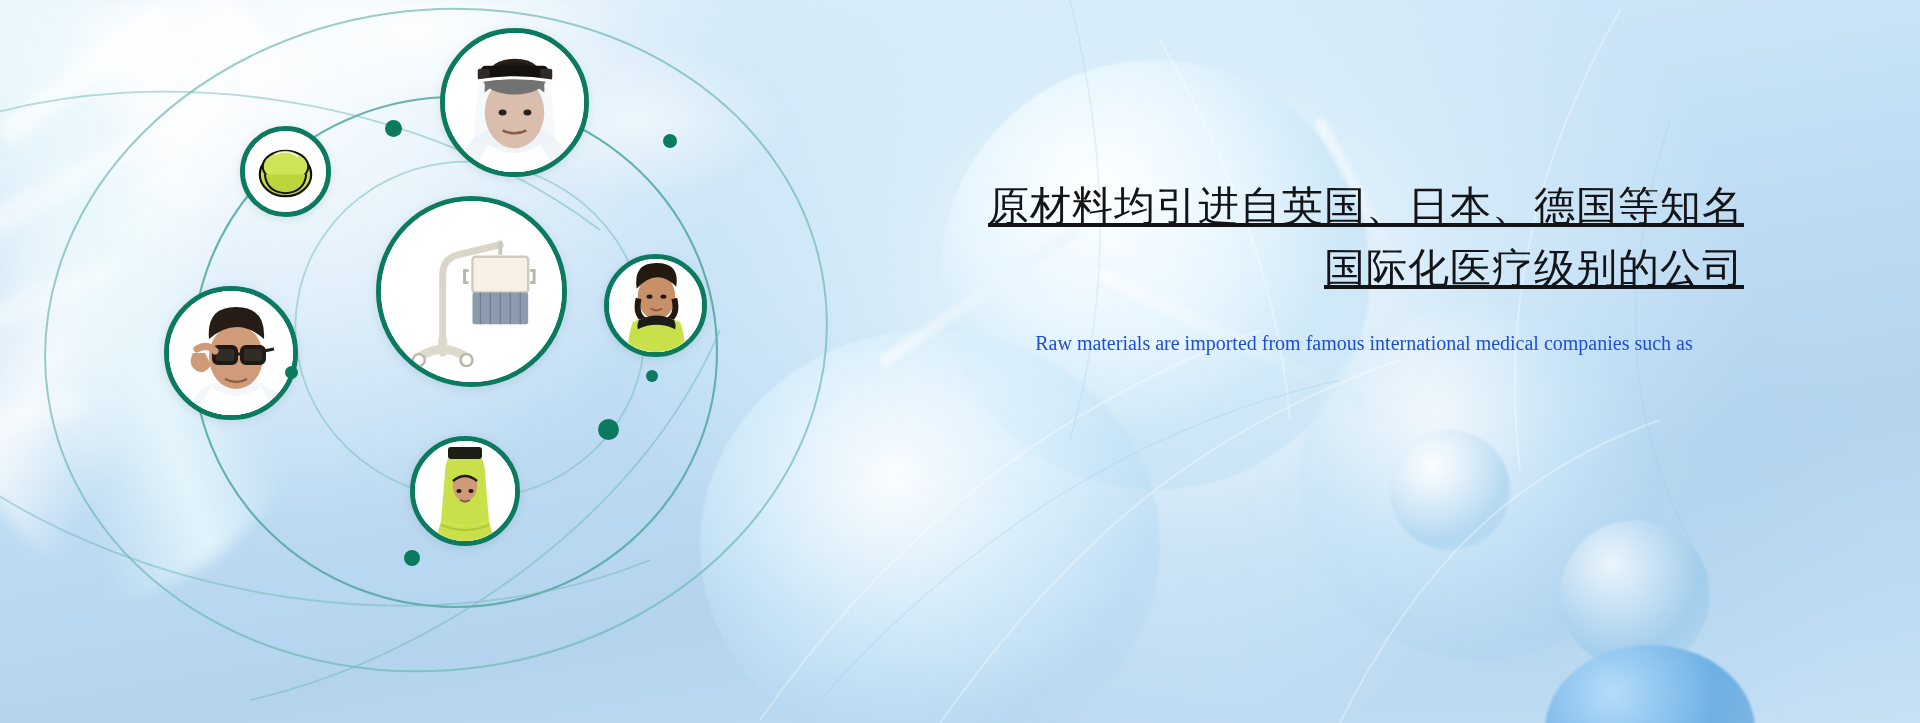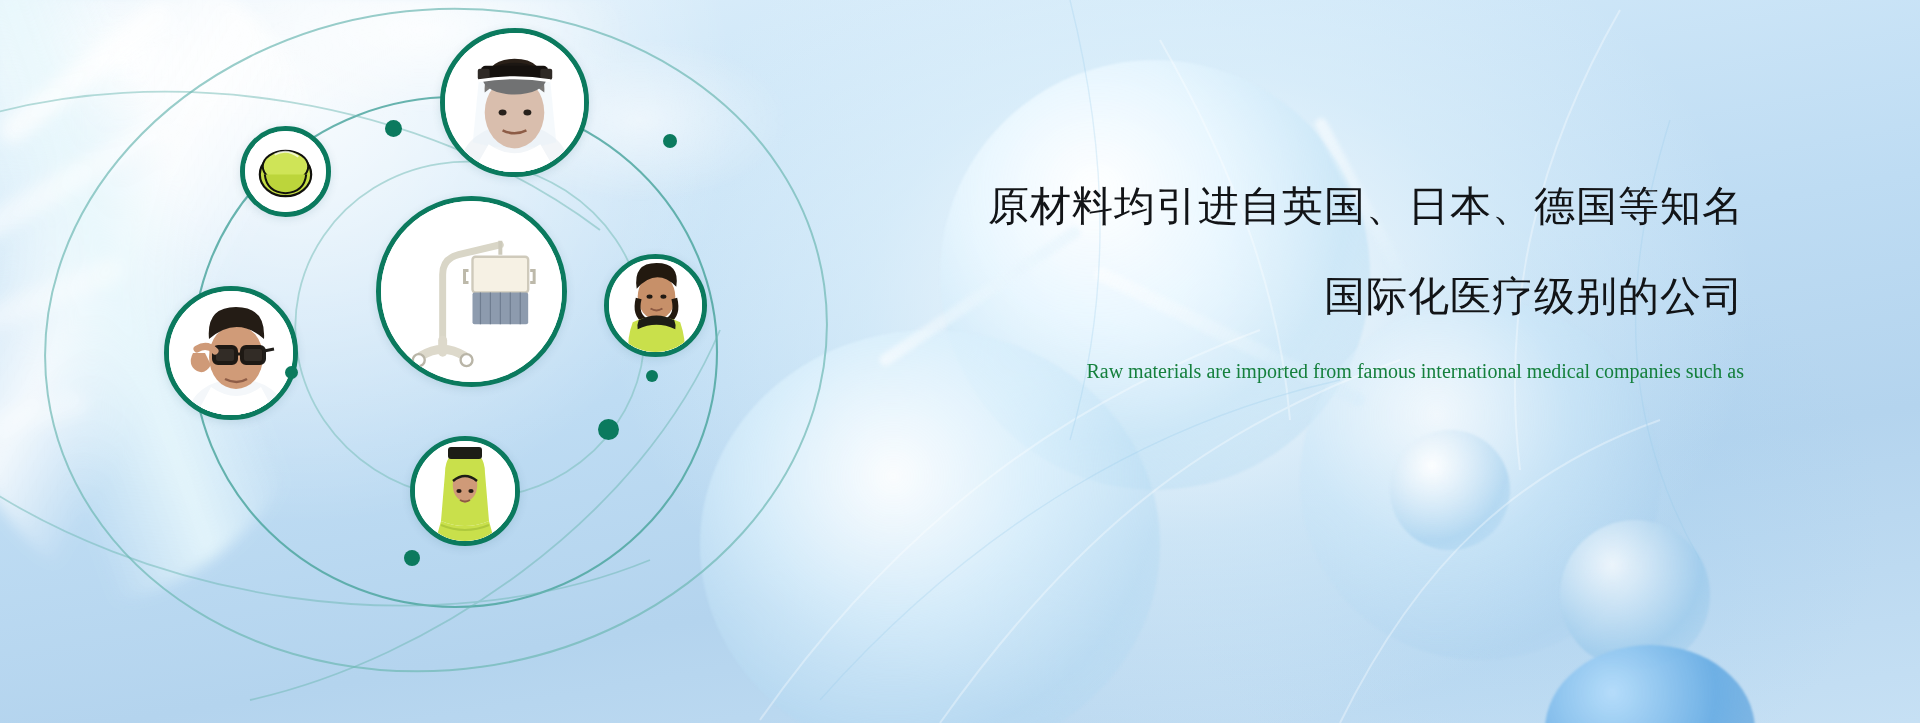--- a/index.html
+++ b/index.html
@@ -74,26 +74,26 @@
     box-shadow:0 2px 10px rgba(20,70,90,.12);
     overflow:hidden;
   }
 
   .dot{position:absolute;border-radius:50%;background:#0b7a5e;}
 
   
   .copy{position:absolute;right:176px;top:176px;width:760px;text-align:right;}
   .headline{
     color:#121417;font-size:41px;line-height:1.50;letter-spacing:1px;font-weight:400;
-    font-family:"Liberation Sans", sans-serif;white-space:nowrap;
-  }
-  .headline .l2{display:block;margin-top:28px;}
+    font-family:"Liberation Sans", sans-serif;white-space:nowrap;text-decoration:underline;
+  }
+  .headline .l2{display:block;}
   .sub{
-    margin-top:26px;color:#15803d;font-size:20px;line-height:1.85;
-    font-family:"Liberation Serif", serif;font-weight:400;
+    margin-top:26px;color:#1d4ed8;font-size:20px;line-height:1.85;
+    font-family:"Liberation Serif", serif;font-weight:400;text-align:center;
   }
   .sub .s2{display:block;}
 
   
   .ph{position:absolute;inset:0;display:block;}
 </style>
 </head>
 <body>
 
 <div id="stage">

